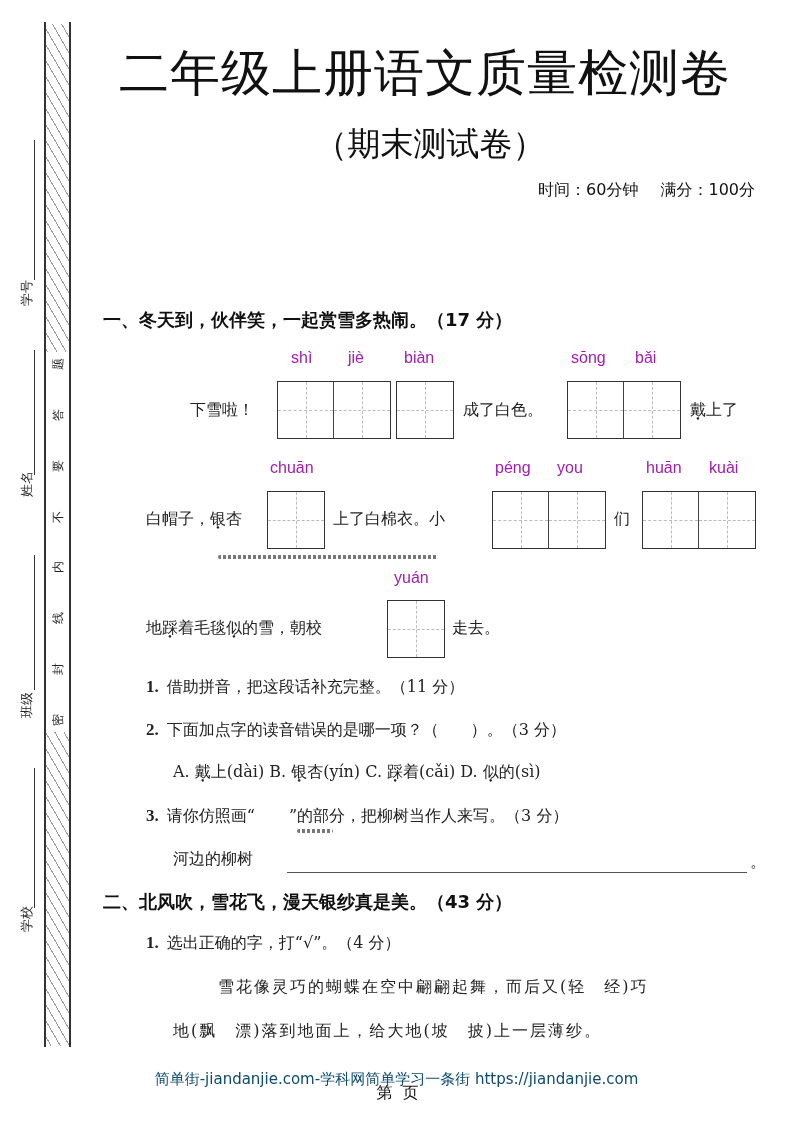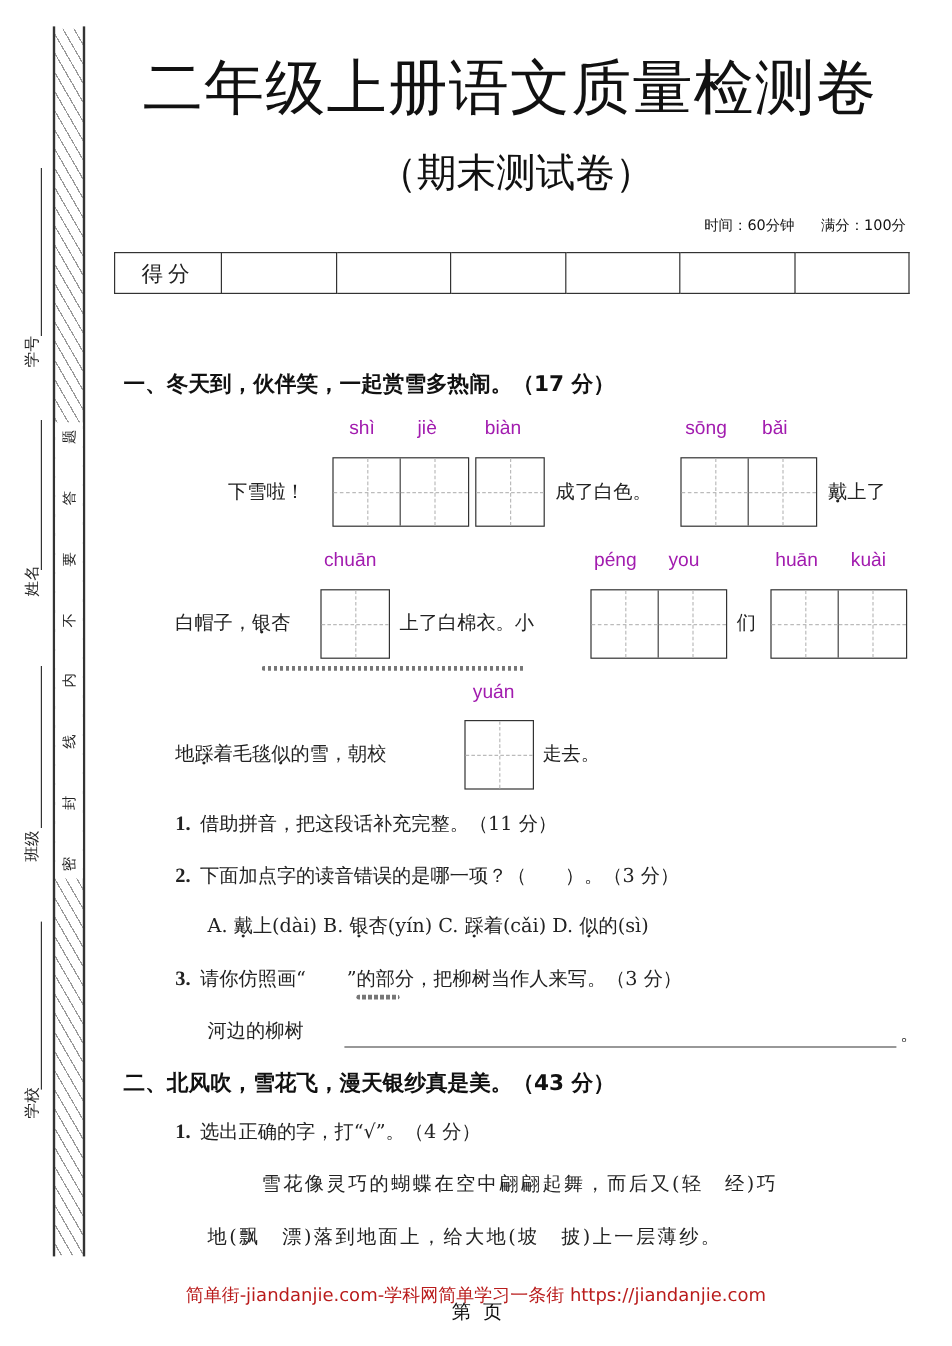--- a/index.html
+++ b/index.html
@@ -21,21 +21,21 @@
   .seal-char { font-size: 12px; font-family: "DejaVu Serif", serif; transform: rotate(-90deg); color: #222; line-height: 1; }
   .field-label {
     position: absolute; left: 14px; font-family: "DejaVu Serif", serif; font-size: 13px;
     transform: rotate(-90deg); transform-origin: center; white-space: nowrap; color: #222;
   }
   .field-line { position: absolute; left: 34px; width: 1px; background: #333; }
 
   
   .title { left: 100px; top: 40px; width: 650px; font-size: 50px; letter-spacing: 1px; text-align: center; font-weight: 500; color: #111; }
   .subtitle { left: 290px; top: 122px; width: 280px; font-size: 33px; text-align: center; color: #111; }
-  .meta { right: 38px; top: 180px; font-size: 12px; color: #111; text-align: center; }
+  .meta { right: 38px; top: 180px; font-size: 16px; color: #111; text-align: center; }
   .meta span + span { margin-left: 22px; }
 
   
   table.score { position: absolute; left: 95px; top: 210px; width: 663px; border-collapse: collapse; }
   table.score td {
     border: 1.5px solid #333; height: 34px; text-align: center; font-size: 18px;
     font-family: "DejaVu Serif", serif; color: #222;
   }
   table.score td.hdr { width: 89px; letter-spacing: 4px; }
 
@@ -58,21 +58,21 @@
   .dot-under { position: relative; }
   .dot-under::after { content: "•"; position: absolute; left: 50%; transform: translateX(-50%); top: 14px; font-size: 9px; color: #222; }
 
   .wavy {
     position: absolute; height: 4px;
     background: repeating-linear-gradient(90deg, #777 0 3px, transparent 3px 5px);
     border-radius: 2px;
   }
   .answer-line { position: absolute; height: 1px; background: #555; }
 
-  .footer { left: 0; width: 793px; top: 1070px; text-align: center; font-size: 15px; color: #b91c1c; }
+  .footer { left: 0; width: 793px; top: 1070px; text-align: center; font-size: 15px; color: #0c4a6e; }
   .page-label { left: 0; width: 793px; top: 1083px; text-align: center; font-size: 16px; color: #111; letter-spacing: 10px; padding-left: 12px; }
 </style>
 </head>
 <body>
 
 <div class="hatch"></div>
 <div class="bind-line" style="left:44px"></div>
 <div class="bind-line" style="left:69px"></div>
 <div class="seal-strip">
   <span class="seal-char">题</span>
@@ -98,29 +98,20 @@
 <div class="field-label" style="top:910px">学校</div>
 
 <div class="abs title">二年级上册语文质量检测卷</div>
 <div class="abs subtitle">（期末测试卷）</div>
 <div class="abs meta">
   <span>时间：60分钟</span><span>满分：100分</span>
 </div>
 
 <table class="score">
   <tbody>
-  <tr>
-    <td class="hdr">得分</td>
-    <td></td>
-    <td></td>
-    <td></td>
-    <td></td>
-    <td></td>
-    <td></td>
-  </tr>
 </tbody>
   </table>
 
 <div class="abs sec-title" style="left:103px;top:308px">一、冬天到，伙伴笑，一起赏雪多热闹。（17 分）</div>
 
 <div class="abs pinyin" style="left:291px;top:349px">shì</div>
 <div class="abs pinyin" style="left:348px;top:349px">jiè</div>
 <div class="abs pinyin" style="left:404px;top:349px">biàn</div>
 <div class="abs pinyin" style="left:571px;top:349px">sōng</div>
 <div class="abs pinyin" style="left:635px;top:349px">bǎi</div>

